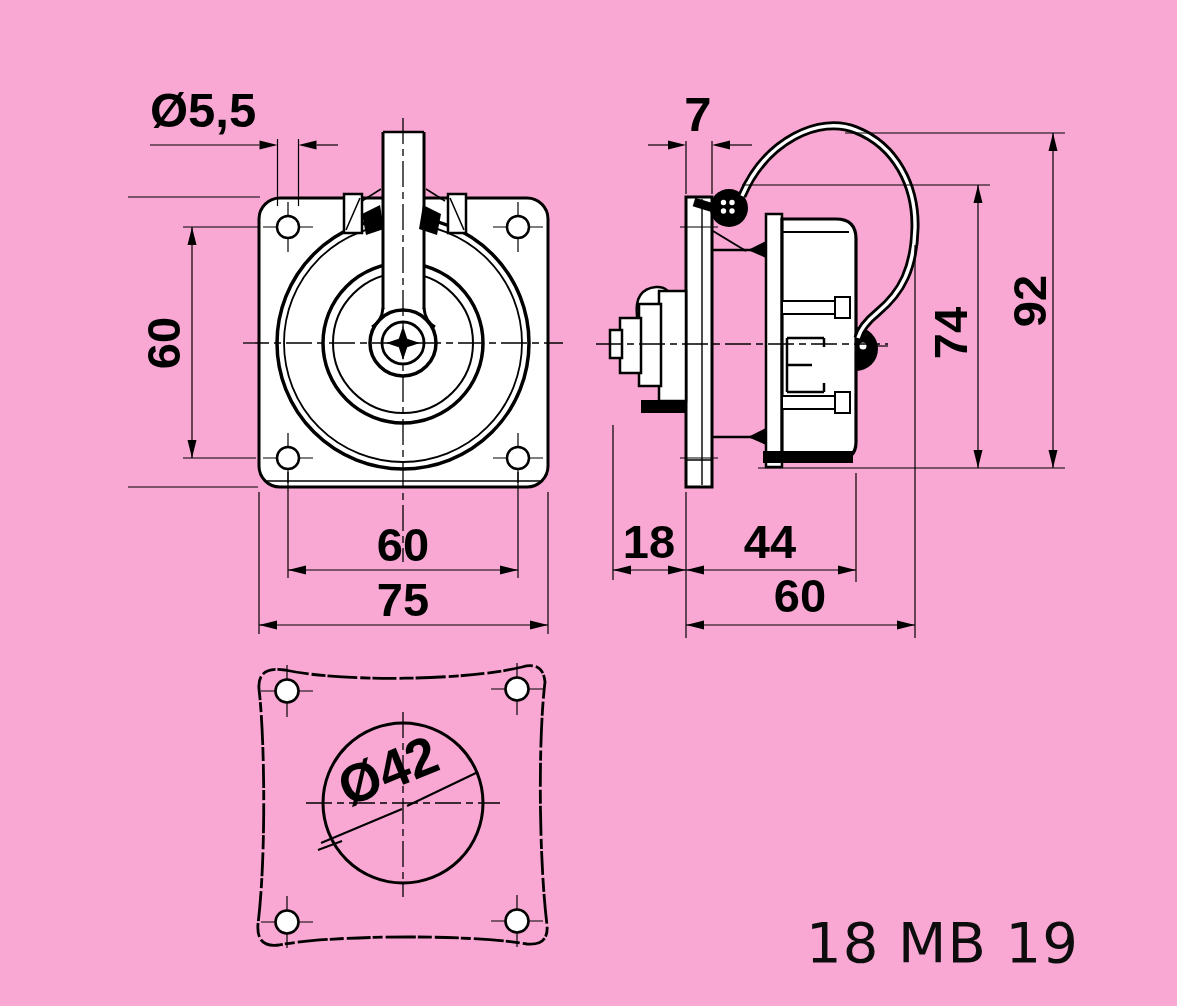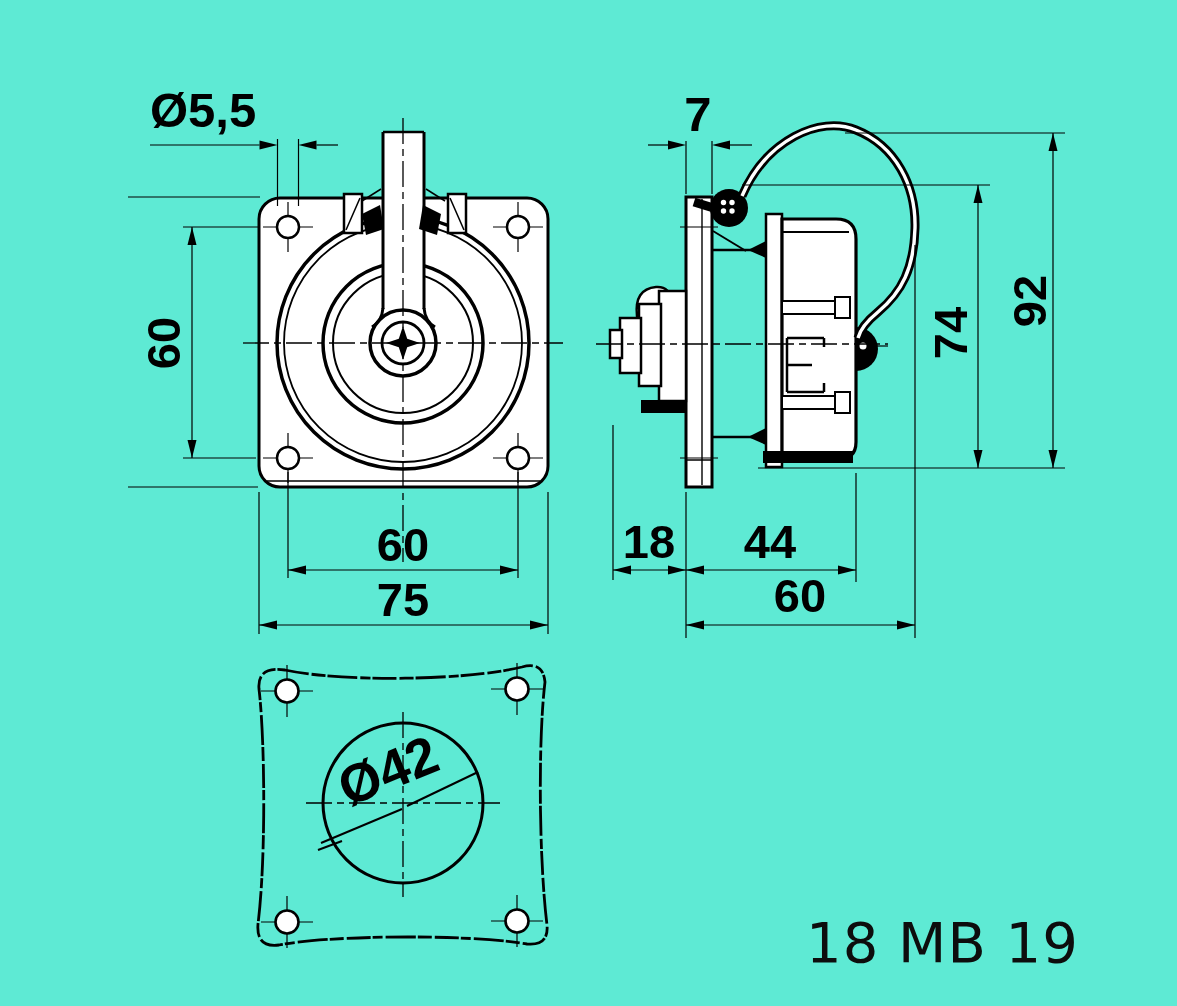--- a/index.html
+++ b/index.html
@@ -1,16 +1,16 @@
 <!DOCTYPE html>
 <html><head>
 <meta charset="utf-8">
 <style>
   html,body{margin:0;padding:0;background:#ffffff;}
-  .stage{position:relative;width:1177px;height:1006px;background:#5eead4;overflow:hidden;}
+  .stage{position:relative;width:1177px;height:1006px;background:#f9a8d4;overflow:hidden;}
   svg{display:block;}
   .dimtxt{font-family:"Liberation Sans",sans-serif;font-weight:bold;font-size:47px;fill:#000;}
   .dimtxt-big{font-family:"Liberation Sans",sans-serif;font-weight:bold;font-size:49px;fill:#000;}
   .parttxt{font-family:"DejaVu Sans",sans-serif;font-weight:normal;font-size:56px;fill:#0d0d0d;letter-spacing:1px;}
   .ln{stroke:#000;fill:none;}
   .wfill{fill:#ffffff;stroke:#000;}
   .blk{fill:#000;stroke:none;}
   .dim{stroke:#000;stroke-width:1.2;fill:none;}
   .cl{stroke:#000;stroke-width:1.3;fill:none;stroke-dasharray:26 5 7 5;}
   .sketch{stroke:#000;stroke-width:2.8;fill:none;stroke-dasharray:24 3 14 2 30 3 10 2;}

